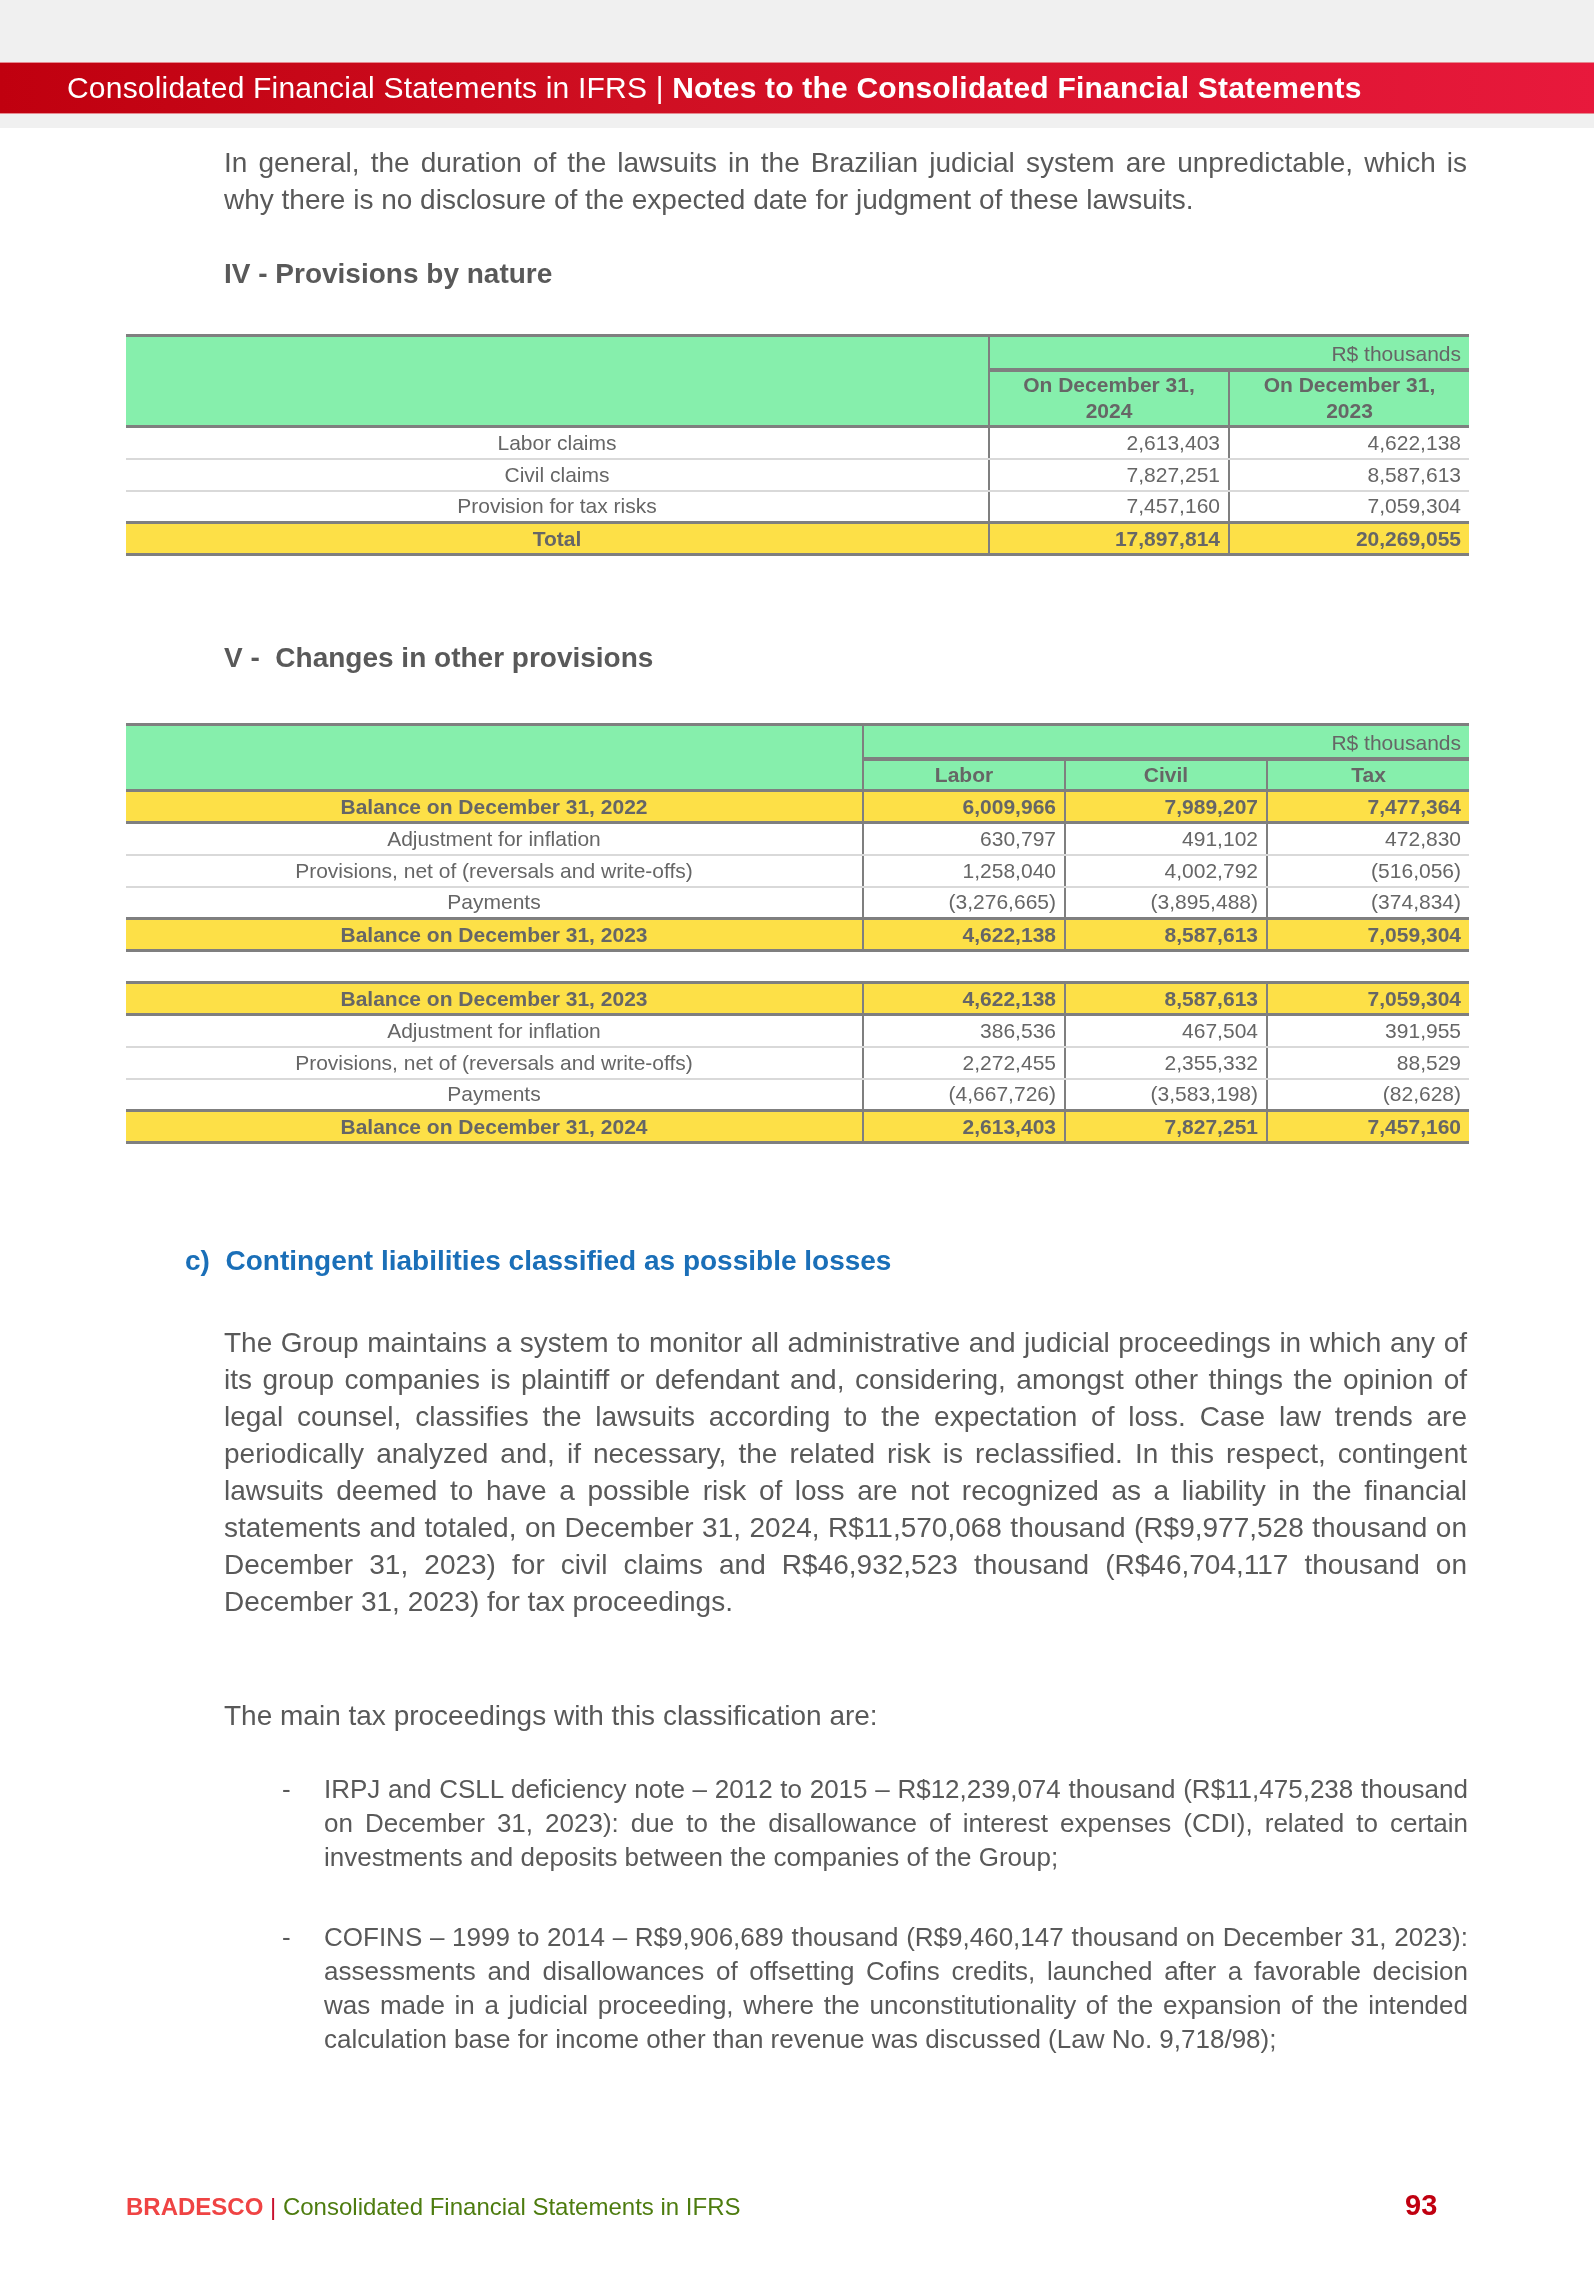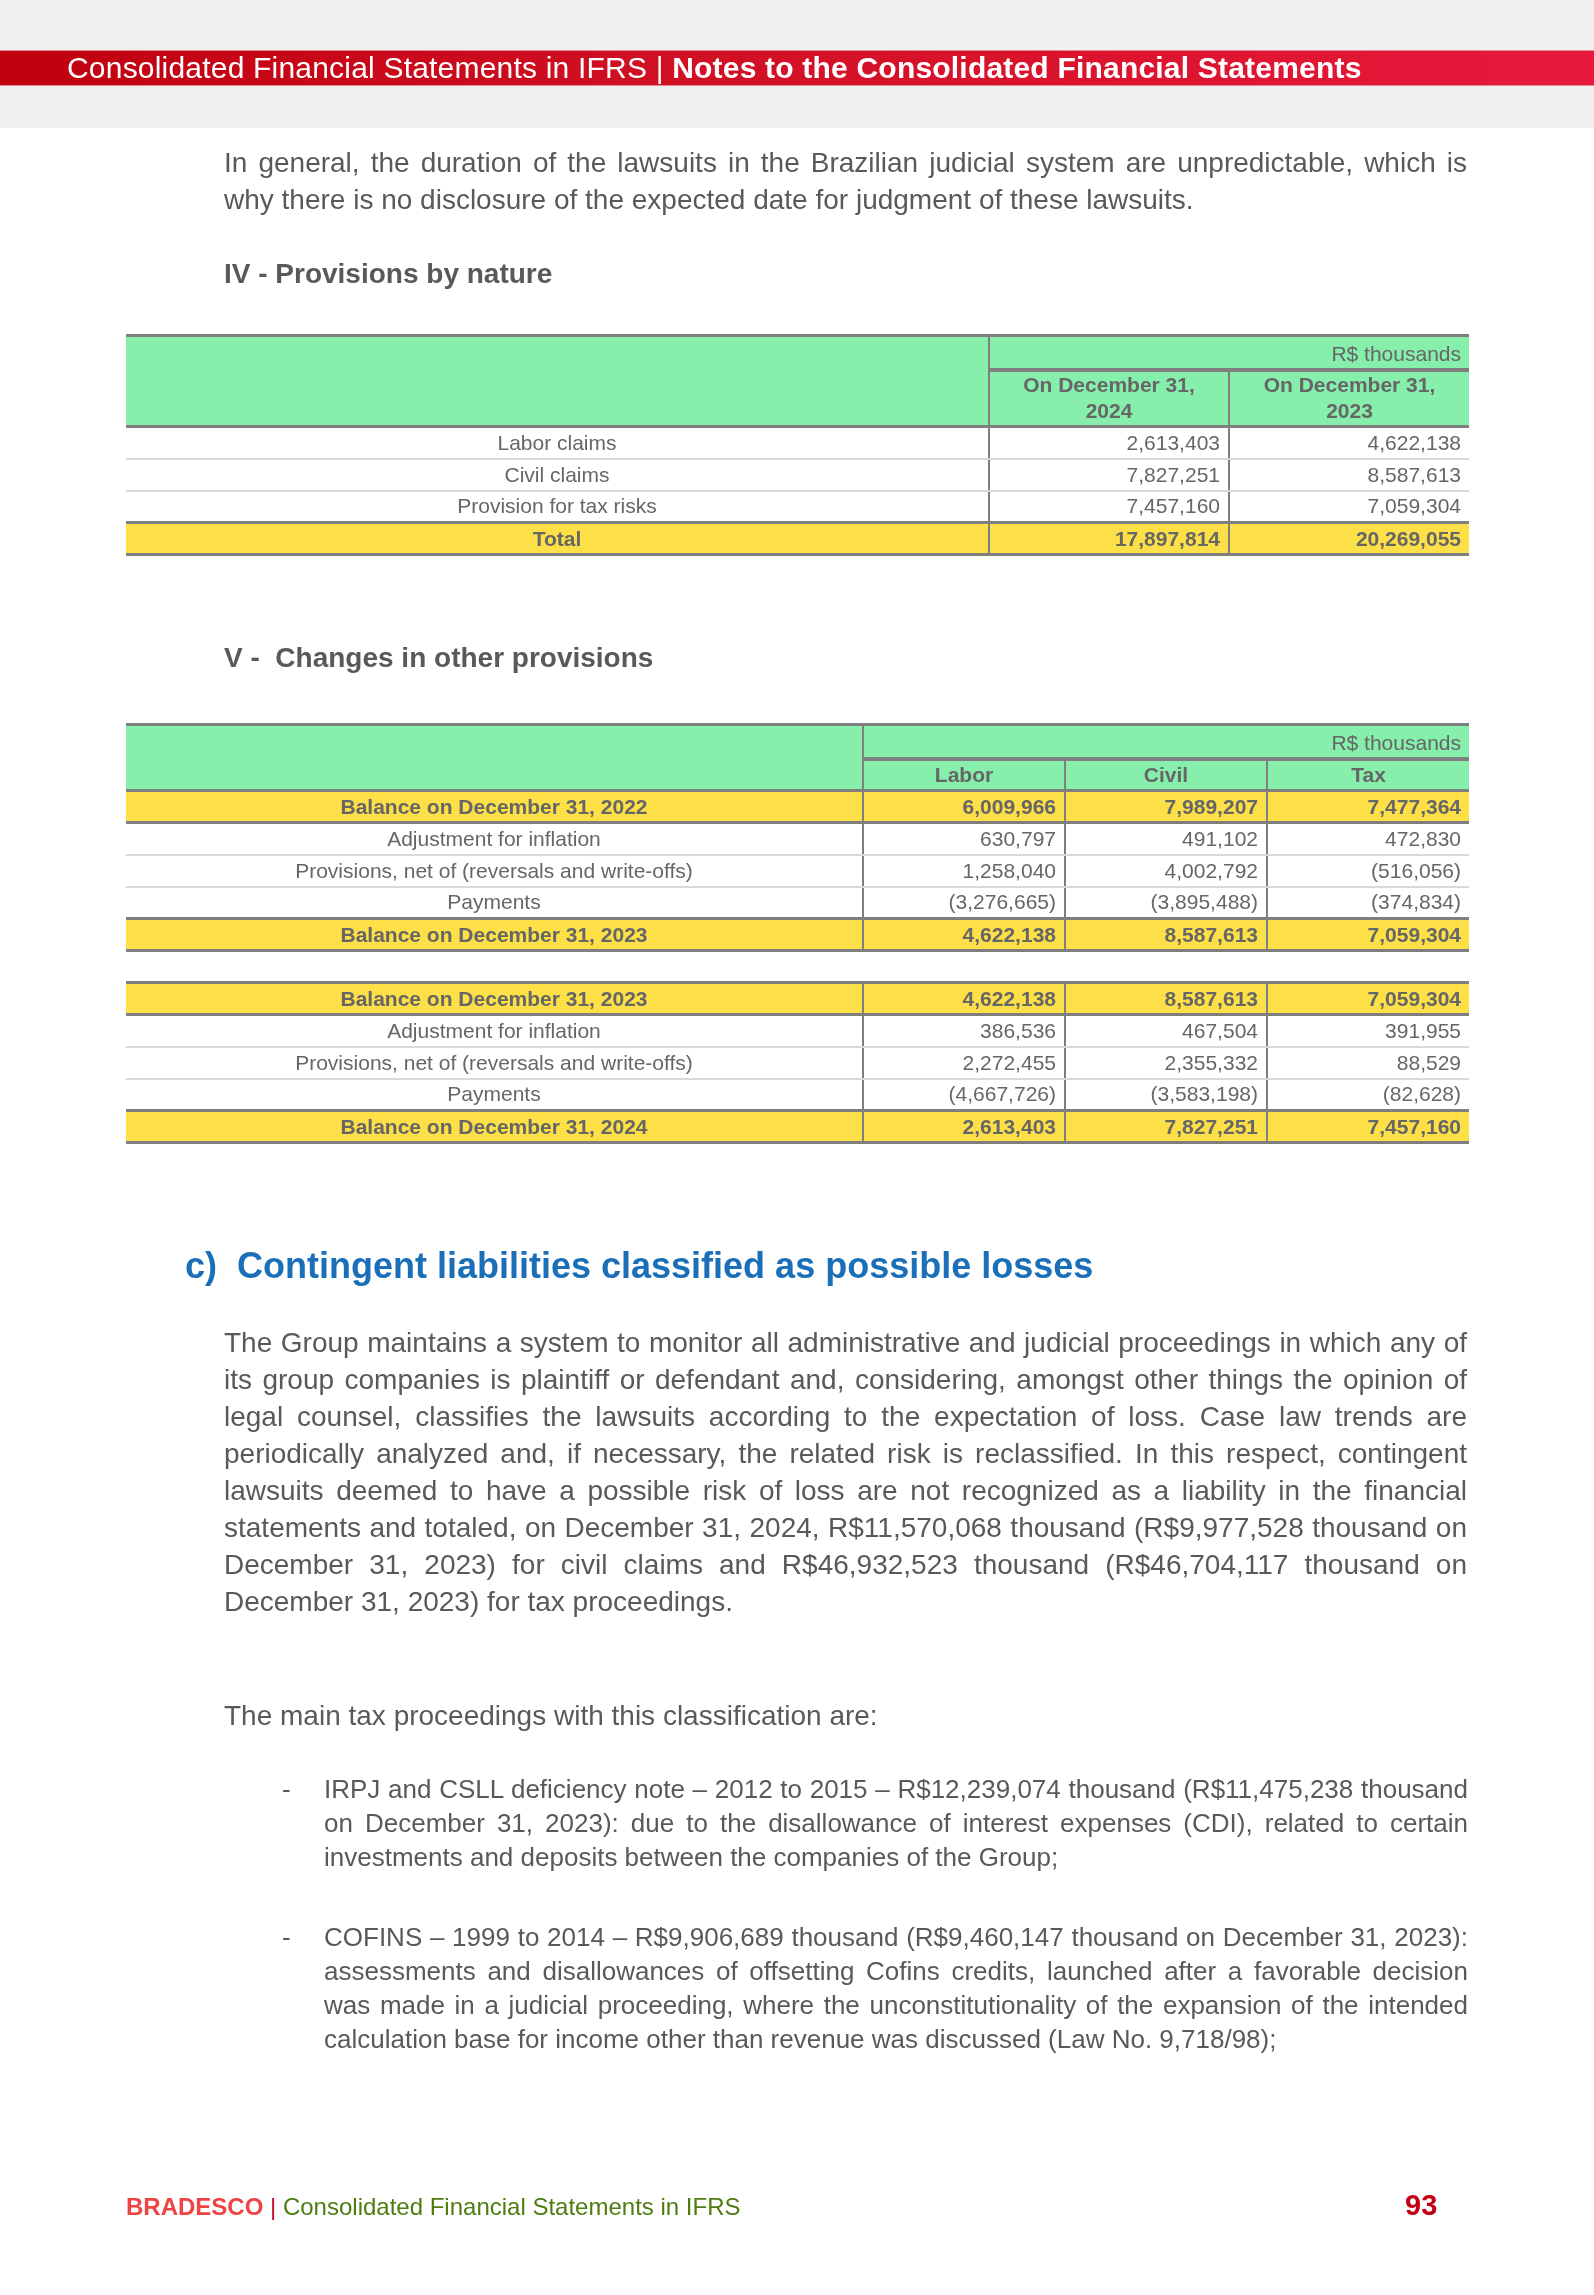--- a/index.html
+++ b/index.html
@@ -2,33 +2,33 @@
 <html style="font-size:13px"><head>
 <meta charset="utf-8">
 <style>
   html, body { margin: 0; padding: 0; }
   body {
     width: 1595px; height: 2295px; position: relative; background: #ffffff;
     font-family: "Liberation Sans", sans-serif; color: #595959; overflow: hidden;
   }
   .top-band { position: absolute; left: 0; top: 0; width: 1595px; height: 128px; background: #f0f0f0; }
   .red-bar {
-    position: absolute; left: 0; top: 50px; width: 1595px; height: 36px;
+    position: absolute; left: 0; top: 62px; width: 1595px; height: 52px;
     background: linear-gradient(90deg, #c0000f 0%, #cf0f22 40%, #e8193c 100%);
     border-top: 0.8px solid #e58a90; border-bottom: 0.8px solid #e58a90;
     display: flex; align-items: center; box-sizing: border-box;
   }
   .red-bar .title { position: absolute; left: 67px; color: #ffffff; font-size: 30px; white-space: nowrap; letter-spacing: 0.2px; }
   .red-bar .title .b { font-weight: bold; }
   .para {
     position: absolute; left: 224px; width: 1243px; font-size: 28px; line-height: 37px;
     color: #595959; text-align: justify; margin: 0;
   }
   .h-sec { position: absolute; left: 224px; font-size: 28px; font-weight: bold; color: #595959; margin: 0; white-space: pre; }
-  .h-c { position: absolute; left: 185px; font-size: 36px; font-weight: bold; color: #1a6fb8; margin: 0; white-space: pre; }
+  .h-c { position: absolute; left: 185px; font-size: 28px; font-weight: bold; color: #1a6fb8; margin: 0; white-space: pre; }
   table.fin {
     position: absolute; left: 126px; width: 1342px; border-collapse: collapse; table-layout: fixed;
     font-size: 21px; color: #666666;
   }
   table.fin td { padding: 0 8px; height: 32px; box-sizing: border-box; white-space: nowrap; }
   table.fin td.num { text-align: right; }
   table.fin td.lbl { text-align: center; margin-left: 27px; }
   .hdr td { background: #86efac; }
   .unit-row td.unit { text-align: right; height: 34px; vertical-align: bottom; padding-bottom: 1.6px; }
   .colhead td.ch { text-align: center; font-weight: bold; line-height: 26px; }

